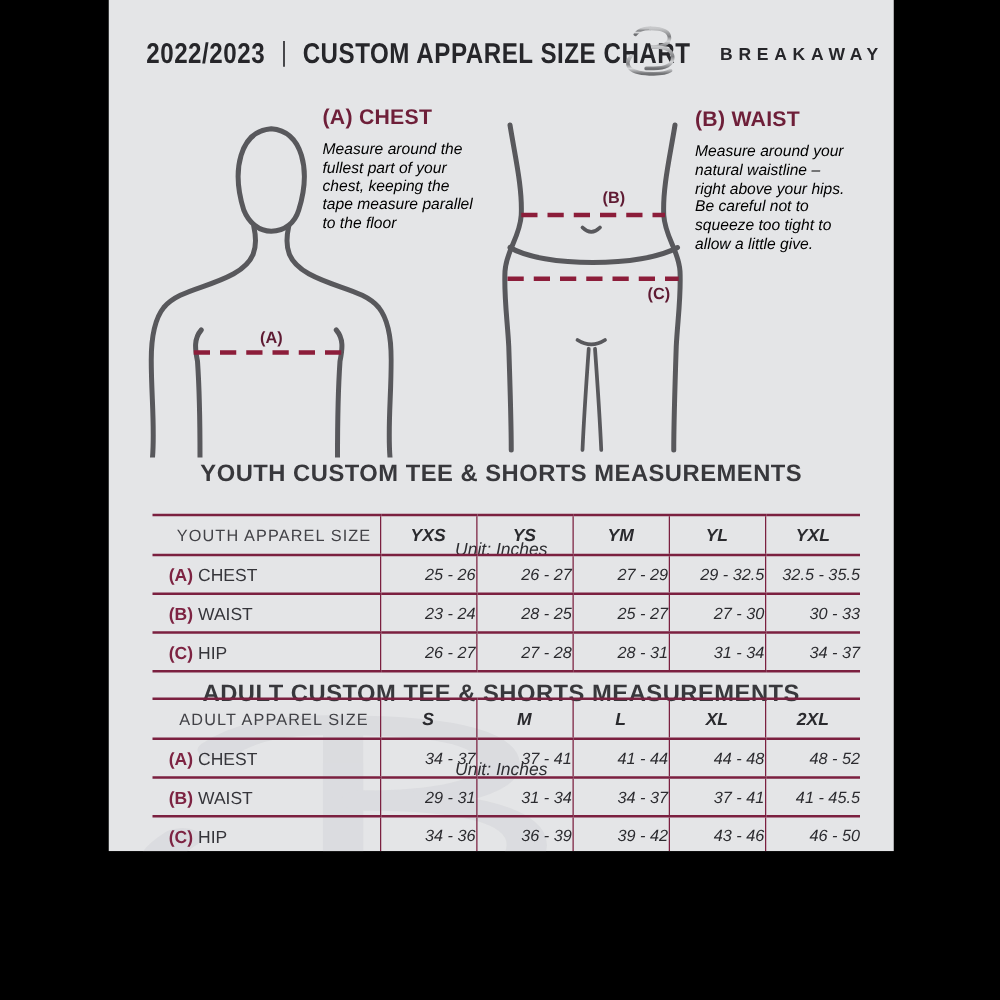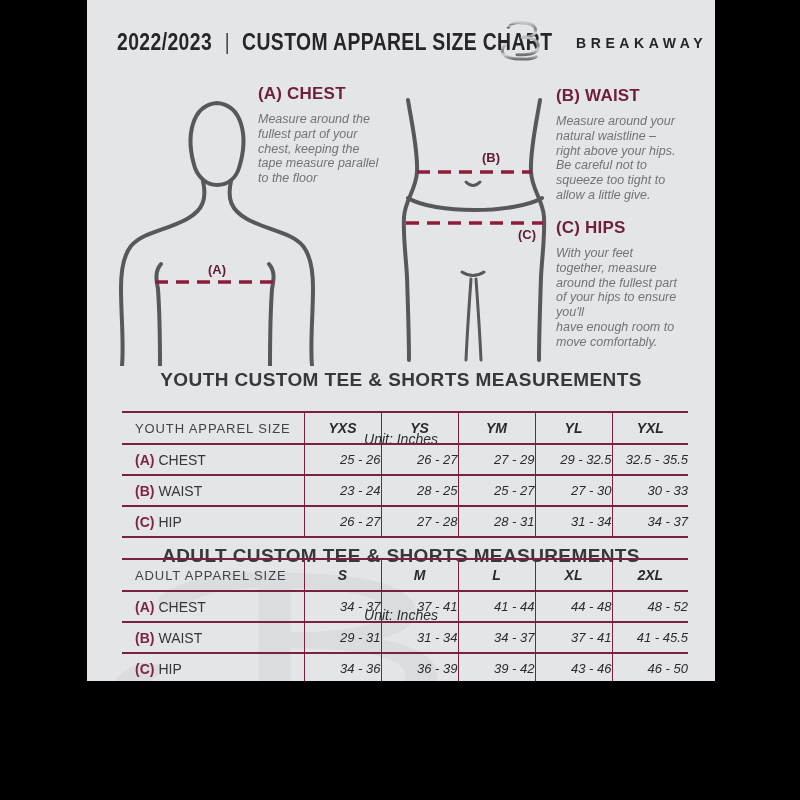--- a/index.html
+++ b/index.html
@@ -12,21 +12,21 @@
        transform:scaleX(0.84);transform-origin:left center;white-space:nowrap;z-index:3;}
   .hdr .year,.hdr .title{font-size:23px;font-weight:700;color:#26262a;letter-spacing:0.5px;}
   .hdr .sep{font-size:22px;font-weight:400;color:#3c3c40;padding:0 2px;}
   .logo{position:absolute;left:410px;top:13px;z-index:3;}
   .brand{position:absolute;left:489px;top:35px;font-size:14px;font-weight:700;letter-spacing:4.6px;
          color:#26262a;z-index:3;}
 
   
   .guide{position:absolute;z-index:2;}
   .guide h3{margin:0 0 8px 0;font-size:17px;font-weight:800;color:#6e1f39;letter-spacing:0.2px;}
-  .guide p{margin:0;font-size:12.5px;line-height:14.8px;font-style:italic;color:#737373;white-space:pre-line;}
+  .guide p{margin:0;font-size:12.5px;line-height:14.8px;font-style:italic;color:#000000;white-space:pre-line;}
   #guide-chest{left:171px;top:84px;width:150px;}
   #guide-waist{left:469px;top:86px;width:158px;}
   #guide-hips{left:469px;top:218px;width:158px;}
   .fig{position:absolute;z-index:1;}
   #fig-torso{left:26px;top:78px;}
   #fig-lower{left:305px;top:95px;}
   .outline{fill:none;stroke:#58585c;stroke-width:4;stroke-linecap:round;stroke-linejoin:round;}
   .thin-outline{fill:none;stroke:#58585c;stroke-width:3;stroke-linecap:round;}
   .dash{fill:none;stroke:#8c1d3a;stroke-width:3.5;stroke-dasharray:13 8;stroke-linecap:butt;}
   .dlabel{font-size:13px;font-weight:700;fill:#5f1b33;font-family:"Liberation Sans",sans-serif;}
@@ -40,21 +40,21 @@
   #adult-title{top:545px;} #adult-unit{top:565px;}
 
   
   table.size-table{position:absolute;left:35px;width:566px;border-collapse:collapse;table-layout:fixed;z-index:2;}
   #youth-table{top:411px;} #adult-table{top:558px;}
   .size-table tr{height:31px;}
   .size-table tr.head{height:32px;}
   .size-table th,.size-table td{border-top:2px solid #7b2040;padding:0;}
   .size-table tr:last-child th,.size-table tr:last-child td{border-bottom:2px solid #7b2040;}
   .size-table .vline{border-left:1.5px solid #7b2040;font-style:italic;}
-  .size-table th.rowhead{text-align:left;padding-left:13px;font-weight:400;font-size:13px;
+  .size-table th.rowhead{text-align:center;padding-left:13px;font-weight:400;font-size:13px;
                          letter-spacing:0.9px;color:#424247;}
   .size-table th.size{text-align:center;font-size:14px;font-weight:700;color:#2a2a2e;}
   .size-table td.rowlabel{text-align:left;padding-left:13px;font-size:14px;color:#35353a;}
   .size-table td.rowlabel .pfx{color:#7d2342;font-weight:700;margin-right:4px;}
   .size-table td.val{text-align:right;font-size:13px;color:#2b2b2f;}
 
   
   .footer{position:absolute;left:11px;top:741px;width:606px;height:46px;background:#701c34;z-index:4;}
   .watermark{position:absolute;left:-6px;top:545px;z-index:0;opacity:0.85;}
   .wm-stroke{fill:none;stroke:#dadbde;stroke-width:4.5;stroke-linecap:round;stroke-linejoin:round;}
@@ -144,30 +144,20 @@
     </div>
     <div id="guide-waist" class="guide">
       <h3>(B) WAIST</h3>
       <p>Measure around your
 natural waistline –
 right above your hips.
 Be careful not to
 squeeze too tight to
 allow a little give.</p>
     </div>
-    <div id="guide-hips" class="guide">
-      <h3>(C) HIPS</h3>
-      <p>With your feet
-together, measure
-around the fullest part
-of your hips to ensure
-you'll
-have enough room to
-move comfortably.</p>
-    </div>
 
     <div id="youth-title" class="sec-title">YOUTH CUSTOM TEE &amp; SHORTS MEASUREMENTS</div>
     <div id="youth-unit" class="sec-unit">Unit: Inches</div>
 
     <table id="youth-table" class="size-table">
       <colgroup>
           <col style="width:182px">
           <col style="width:77px">
           <col style="width:77px">
           <col style="width:77px">

